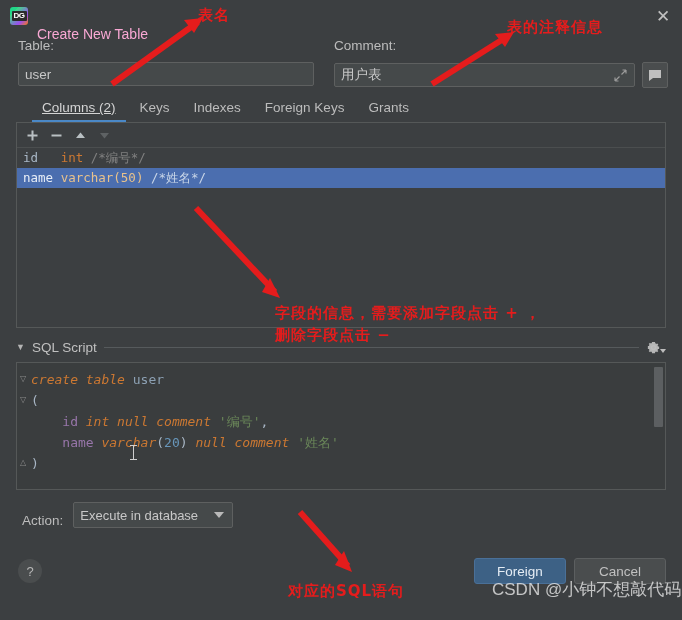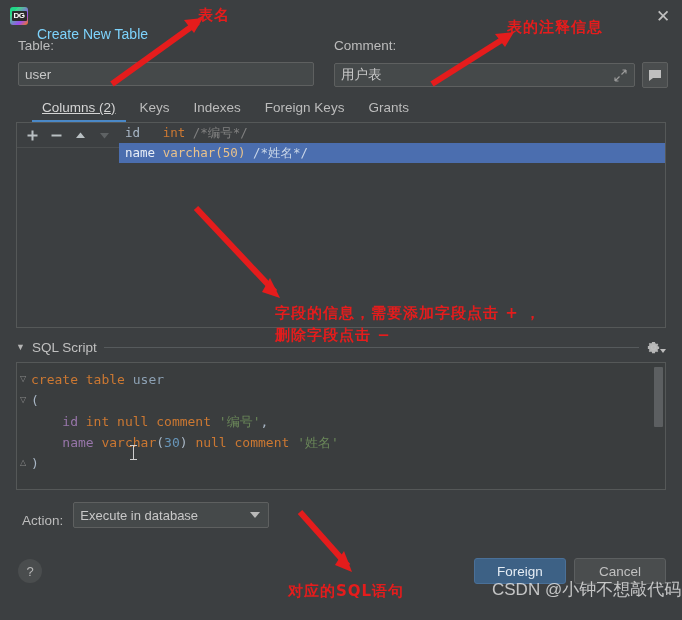--- a/index.html
+++ b/index.html
@@ -47,21 +47,21 @@
     font-weight: bold;
     color: #ffffff;
     background: #2b2b2b;
     padding: 1px 2px;
     border-radius: 1px;
     line-height: 1;
     letter-spacing: -0.5px;
   }
   .title-text {
     font-size: 14px;
-    color: #7dd3fc;
+    color: #f9a8d4;
     margin-top: 35px;
   }
   .close-btn {
     position: absolute;
     right: 8px; top: 5px;
     width: 22px; height: 22px;
     display: flex; align-items: center; justify-content: center;
     color: #c0c0c0;
     font-size: 17px;
     line-height: 1;
@@ -140,21 +140,21 @@
   }
 
   
   .columns-panel {
     margin: 0 16px;
     border: 1px solid #555858;
     background: #3c3f41;
     flex: 0 0 auto;
     height: 206px;
     display: flex;
-    flex-direction: row;
+    flex-direction: column;
     box-sizing: border-box;
   }
   .col-toolbar {
     height: 24px;
     display: flex;
     align-items: center;
     gap: 2px;
     padding: 0 4px;
     border-bottom: 1px solid #4b4e4f;
     flex: 0 0 auto;
@@ -236,21 +236,21 @@
     font-size: 8px;
   }
   .code {
     font-family: "DejaVu Sans Mono", "Liberation Mono", monospace;
     font-size: 13px;
     line-height: 21px;
     padding: 6px 0 0 14px;
     white-space: pre;
     color: #a9b7c6;
   }
-  .k { color: #cc7832; }
+  .k { color: #cc7832; font-style: italic; }
   .id-token { color: #9876aa; }
   .tbl { color: #8ca0b3; }
   .str { color: #6a8759; }
   .num { color: #6897bb; }
   .vscroll {
     position: absolute;
     right: 2px; top: 4px;
     width: 9px; height: 60px;
     background: #5c5f61;
     border-radius: 1px;
@@ -271,21 +271,21 @@
   
   .action-row {
     display: flex;
     align-items: flex-end;
     gap: 10px;
     padding: 12px 0 0 22px;
     flex: 0 0 auto;
   }
   .action-label { font-size: 13.5px; color: #bcbcbc; }
   .combo {
-    width: 196px; height: 25px;
+    width: 160px; height: 25px;
     background: #45494a;
     border: 1px solid #5e6060;
     border-radius: 2px;
     display: flex; align-items: center;
     padding: 12px 6px;
     font-size: 13px;
     color: #c8c8c8;
     box-sizing: border-box;
     cursor: pointer;
     position: relative;
@@ -453,21 +453,21 @@
     </div>
     <div class="sql-editor">
       <div class="gutter">
         <span class="fold" style="top:11px">▽</span>
         <span class="fold" style="top:32px">▽</span>
         <span class="fold" style="top:95px">△</span>
       </div>
       <div class="code"><span class="k">create table </span><span class="tbl">user</span>
 (
     <span class="id-token">id</span> <span class="k">int null comment </span><span class="str">'编号'</span>,
-    <span class="id-token">name</span> <span class="k">varchar</span>(<span class="num">30</span>) <span class="k">null comment </span><span class="str">'姓名'</span>
+    <span class="id-token">name</span> <span class="k">varchar</span>(<span class="num">20</span>) <span class="k">null comment </span><span class="str">'姓名'</span>
 )</div>
       <div class="caret"></div>
       <div class="vscroll"></div>
     </div>
   </div>
 
   <div class="action-row">
     <span class="action-label">Action:</span>
     <div class="combo">
       <span>Execute in database</span>

